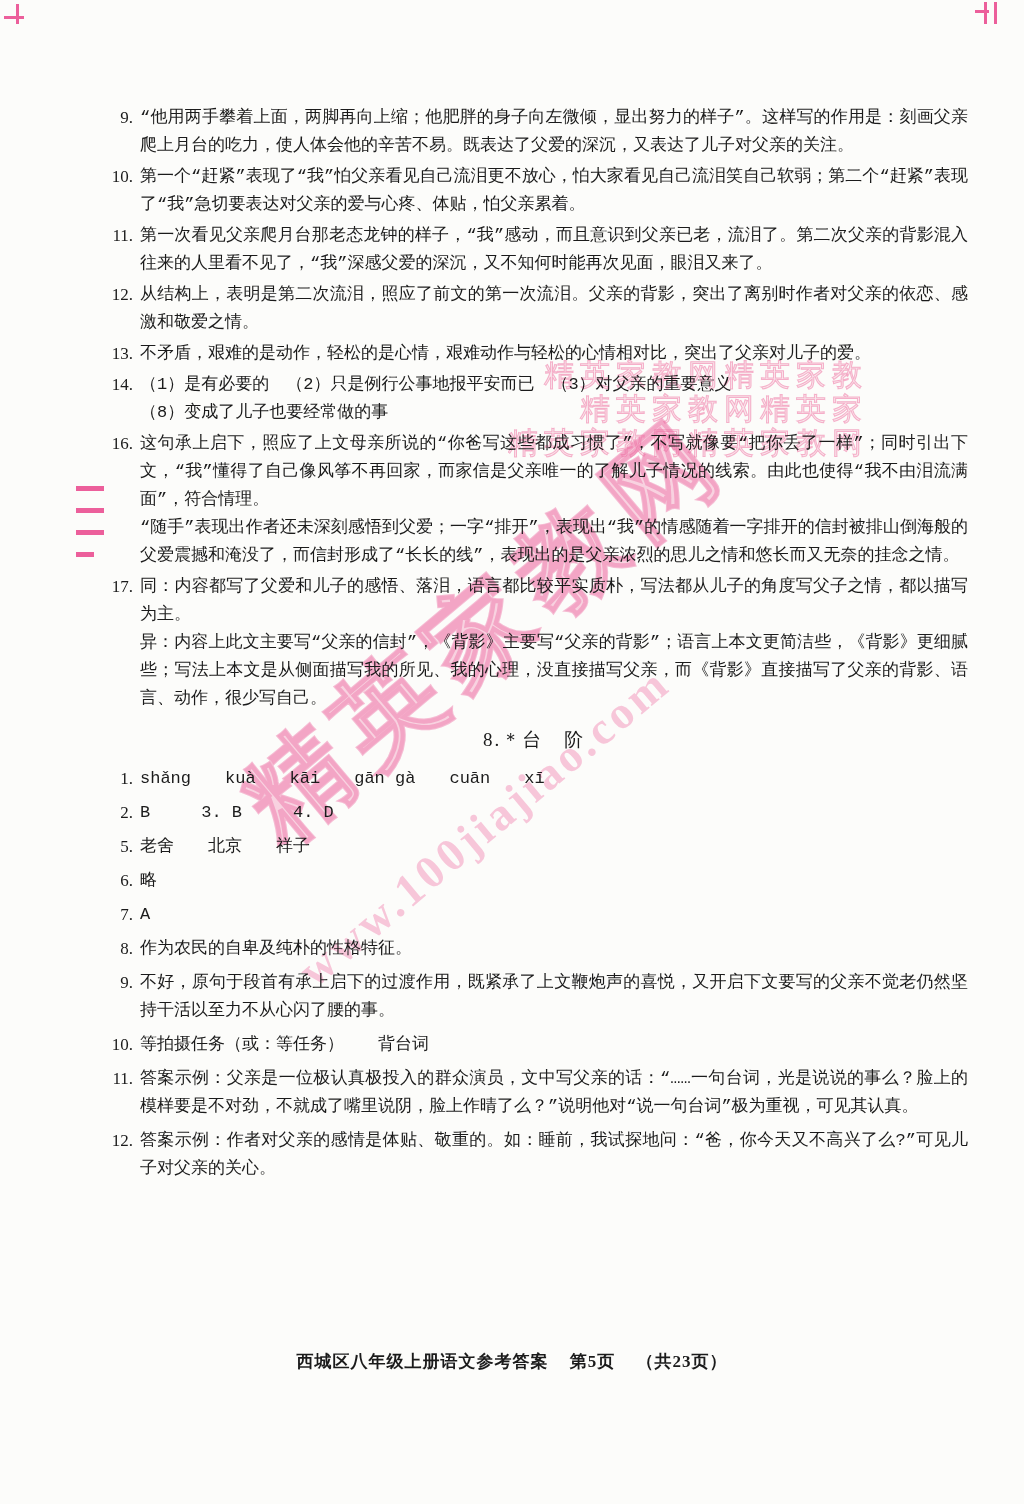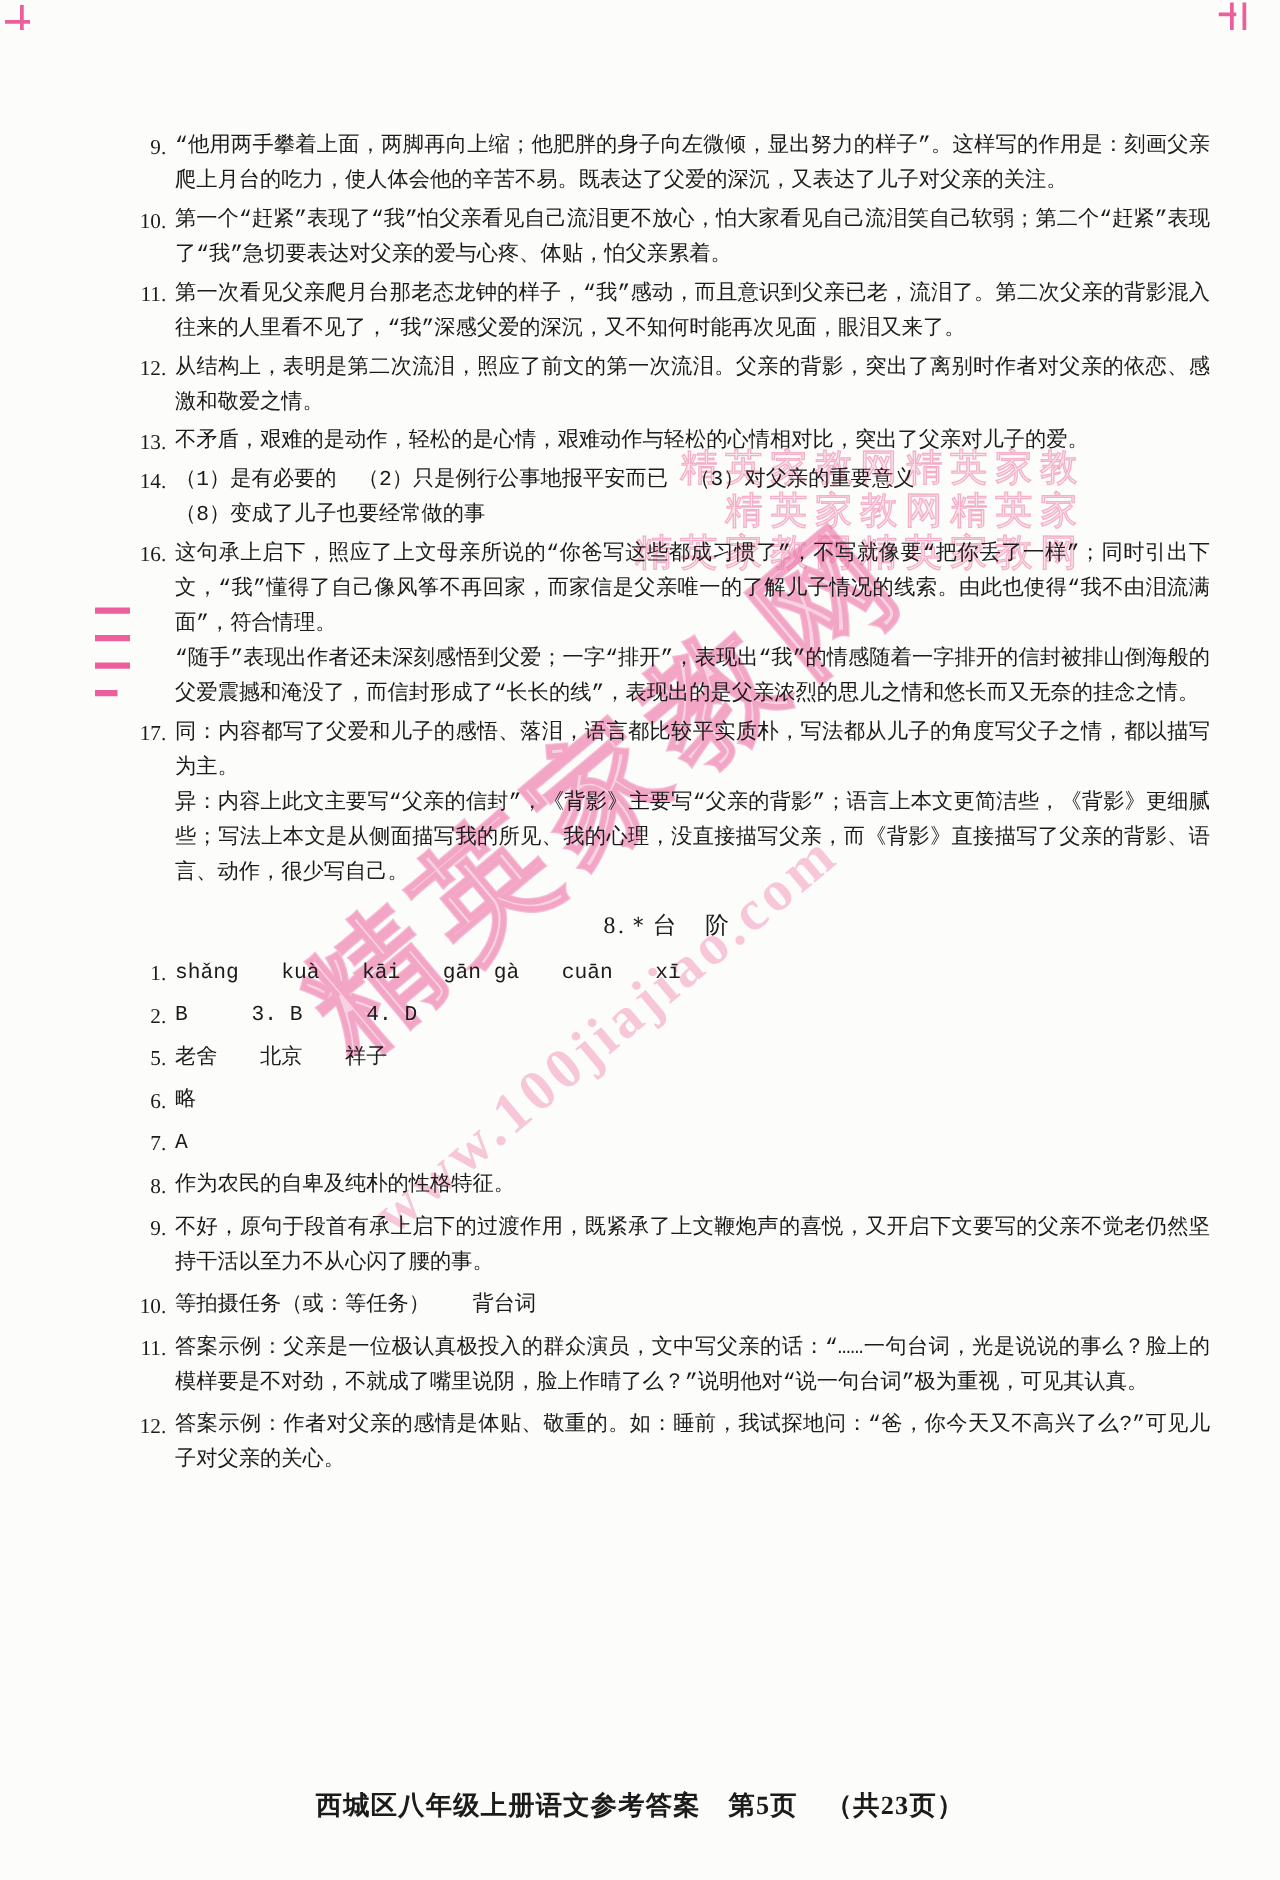--- a/index.html
+++ b/index.html
@@ -36,23 +36,23 @@
     text-align:center;
     font-size:19px;
     font-weight:normal;
     letter-spacing:2px;
     margin:14px 0 12px 0;
   }
 
   
   .footer {
     position:absolute;
-    left:0; right:0; top:1430px;
+    left:0; right:0; top:1350px;
     text-align:center;
-    font-size:21px;
+    font-size:17px;
     font-weight:bold;
     letter-spacing:1px;
   }
   .footer span { margin:0 8px; }
 
   
   .watermark {
     position:absolute;
     pointer-events:none;
     white-space:nowrap;

